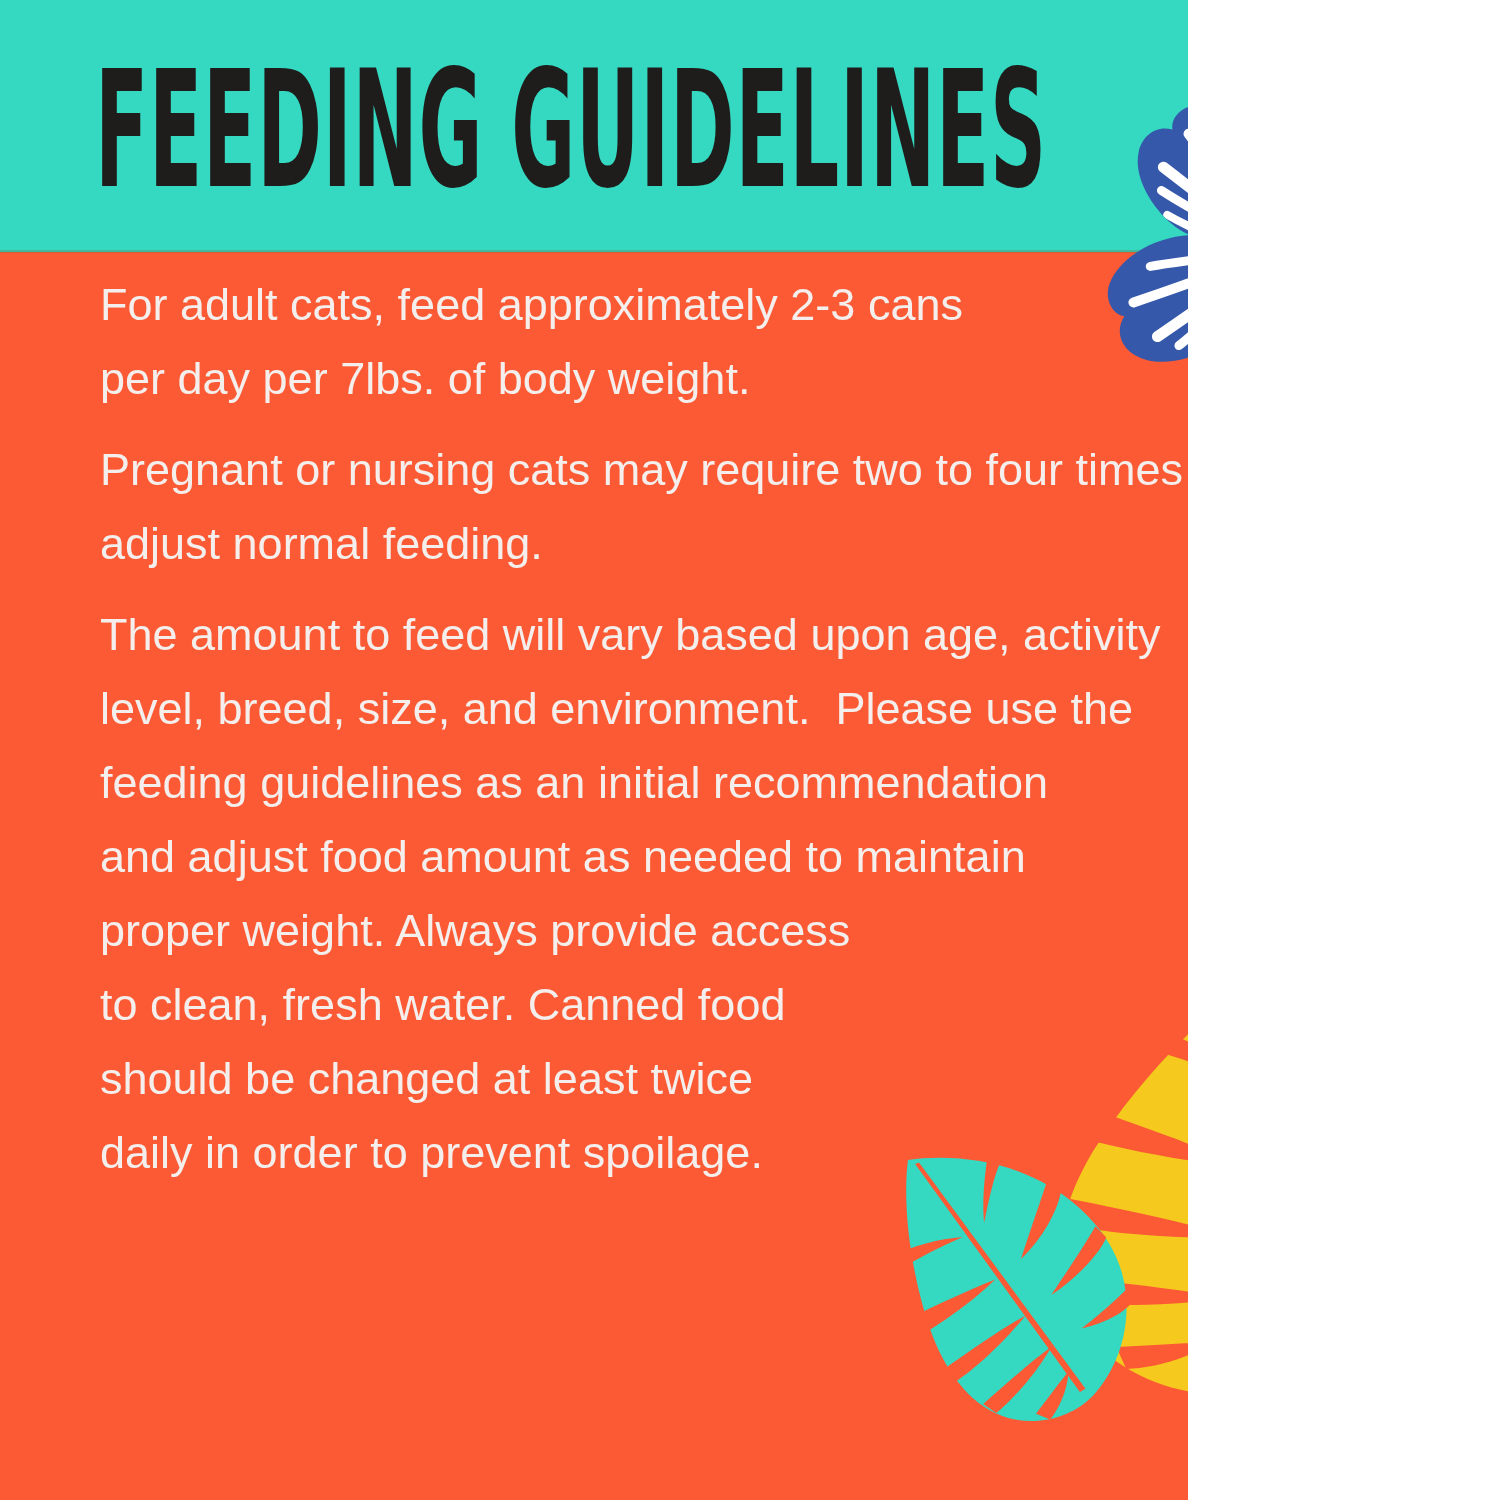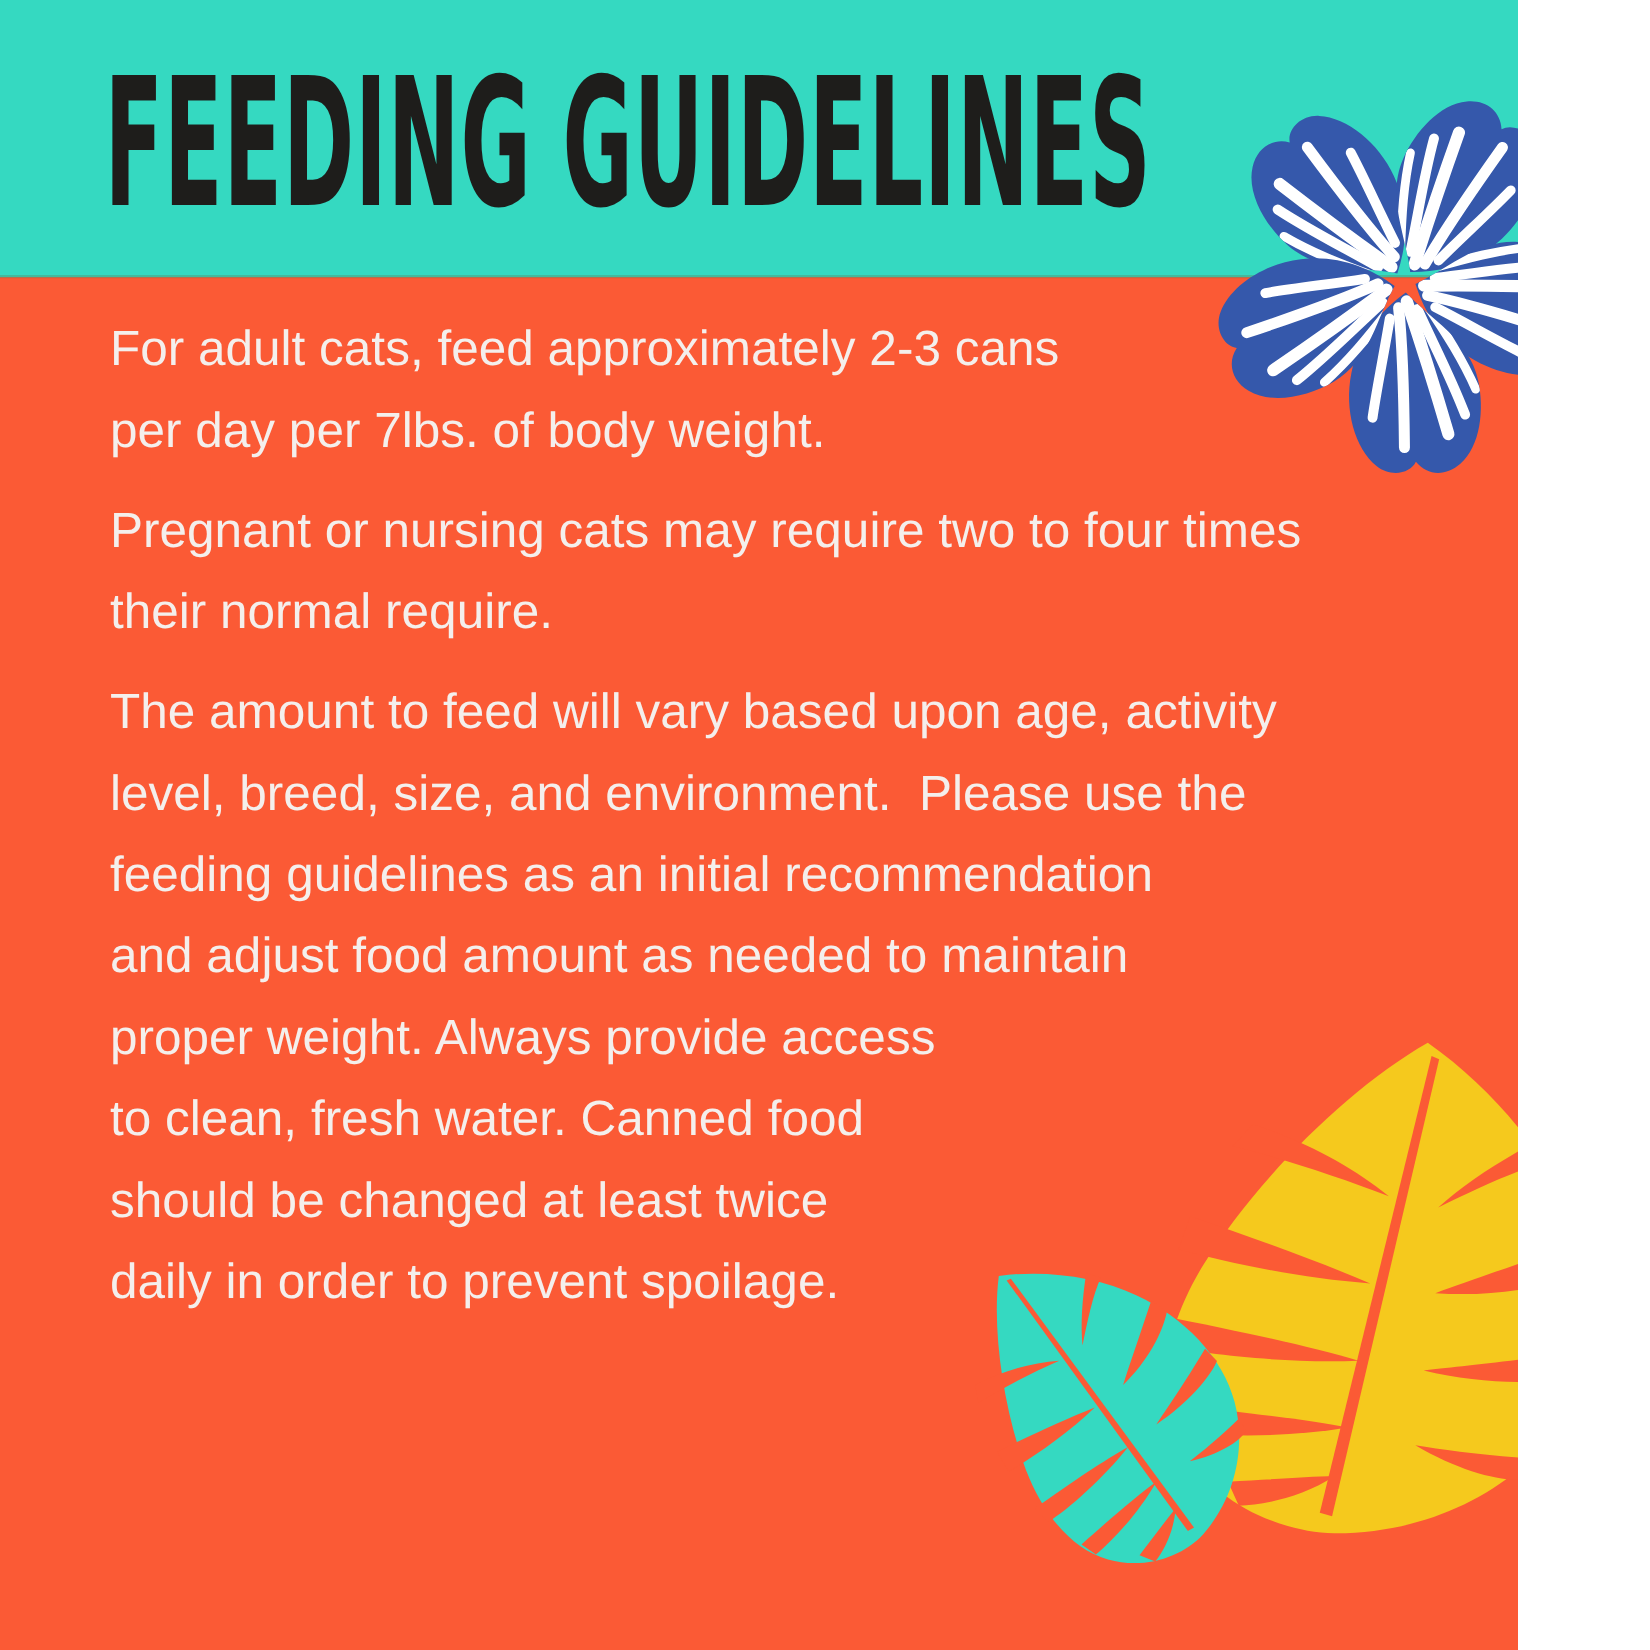--- a/index.html
+++ b/index.html
@@ -1,32 +1,32 @@
 <!DOCTYPE html>
 <html><head>
 <meta charset="utf-8">
 <style>
   html,body{margin:0;padding:0;}
   body{width:1500px;height:1500px;overflow:hidden;
        font-family:"Liberation Sans",sans-serif;}
-  .canvas{position:relative;width:1380px;height:1500px;background:#fb5a35;overflow:hidden;}
+  .canvas{position:relative;width:1188px;height:1500px;background:#fb5a35;overflow:hidden;}
 
   
   .band{position:absolute;left:0;top:0;width:1500px;height:252px;background:#35d9c1;}
   .band-edge{position:absolute;left:0;top:250px;width:1500px;height:3px;
              background:rgba(110,100,60,0.28);}
 
   
   .title{position:absolute;left:95px;top:50px;margin:0;
          font-family:"DejaVu Sans",sans-serif;font-weight:bold;
          font-size:100px;line-height:1;color:#1e1d1b;white-space:nowrap;
          transform:scale(0.78,1.62);transform-origin:0 0;letter-spacing:1px;}
 
   
-  .content{position:absolute;left:100px;top:280px;width:1345px;}
+  .content{position:absolute;left:100px;top:268px;width:1345px;}
   .content p{margin:0 0 17px 0;font-size:45px;line-height:74px;
              color:#f4efec;white-space:pre-wrap;}
 
   
   .hibiscus{position:absolute;left:1072px;top:48px;width:400px;height:400px;}
   .leaves{position:absolute;left:858px;top:918px;width:642px;height:560px;}
 </style>
 </head>
 <body>
 
@@ -84,21 +84,21 @@
             <use href="#streaks"></use>
           </g>
       </g>
     </g>
   </svg>
 
   <main class="content">
     <p>For adult cats, feed approximately 2-3 cans
 per day per 7lbs. of body weight.</p>
     <p>Pregnant or nursing cats may require two to four times
-their normal require.</p>
+adjust normal feeding.</p>
     <p>The amount to feed will vary based upon age, activity
 level, breed, size, and environment.  Please use the
 feeding guidelines as an initial recommendation
 and adjust food amount as needed to maintain
 proper weight. Always provide access
 to clean, fresh water. Canned food
 should be changed at least twice
 daily in order to prevent spoilage.</p>
   </main>
 

